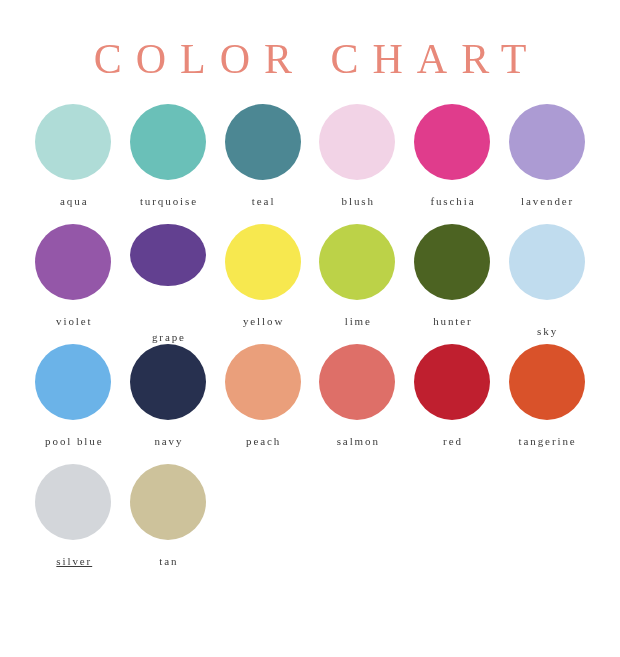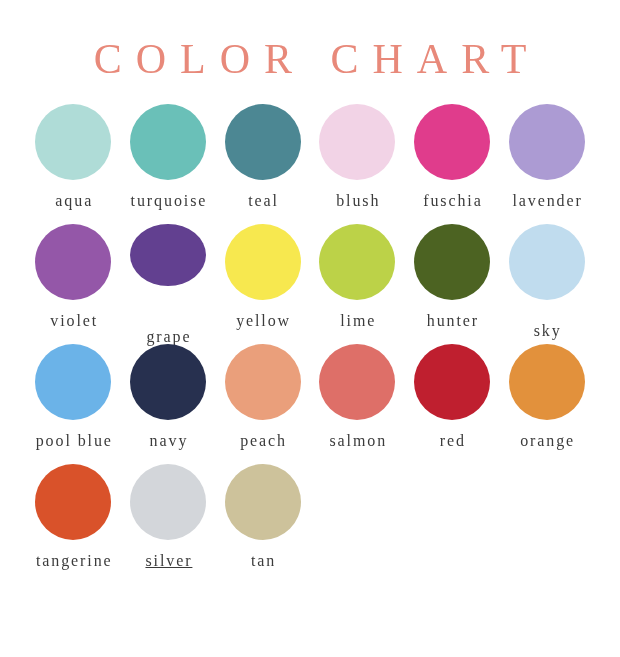--- a/index.html
+++ b/index.html
@@ -52,21 +52,21 @@
   }
   .swatch-dot {
     width: 76px;
     height: 76px;
     border-radius: 50%;
     display: block;
   }
   .swatch-label {
     margin-top: 14px;
     font-family: "Liberation Serif", "DejaVu Serif", serif;
-    font-size: 16px;
+    font-size: 11px;
     letter-spacing: 1.9px;
     text-indent: 1.9px;
     color: #3b3b3b;
     text-align: right;
     line-height: 14px;
     white-space: nowrap;
   }
 </style>
 </head>
 <body style="background: rgb(255, 255, 255);">
@@ -138,24 +138,20 @@
       </div>
       <div class="swatch-cell">
         <span class="swatch-dot" style="background-color: rgb(222, 111, 104);"></span>
         <span class="swatch-label" style="color: rgb(59, 59, 59);">salmon</span>
       </div>
       <div class="swatch-cell">
         <span class="swatch-dot" style="background-color: rgb(191, 31, 47);"></span>
         <span class="swatch-label" style="color: rgb(59, 59, 59);">red</span>
       </div>
       <div class="swatch-cell">
-        <span class="swatch-dot" style="background-color: rgb(226, 145, 60);"></span>
-        <span class="swatch-label" style="color: rgb(59, 59, 59);">orange</span>
-      </div>
-      <div class="swatch-cell">
         <span class="swatch-dot" style="background-color: rgb(217, 82, 42);"></span>
         <span class="swatch-label" style="color: rgb(59, 59, 59);">tangerine</span>
       </div>
       <div class="swatch-cell">
         <span class="swatch-dot" style="background-color: rgb(211, 214, 218);"></span>
         <span class="swatch-label" style="color: rgb(59, 59, 59); text-decoration: underline;">silver</span>
       </div>
       <div class="swatch-cell">
         <span class="swatch-dot" style="background-color: rgb(205, 194, 155);"></span>
         <span class="swatch-label" style="color: rgb(59, 59, 59);">tan</span>

